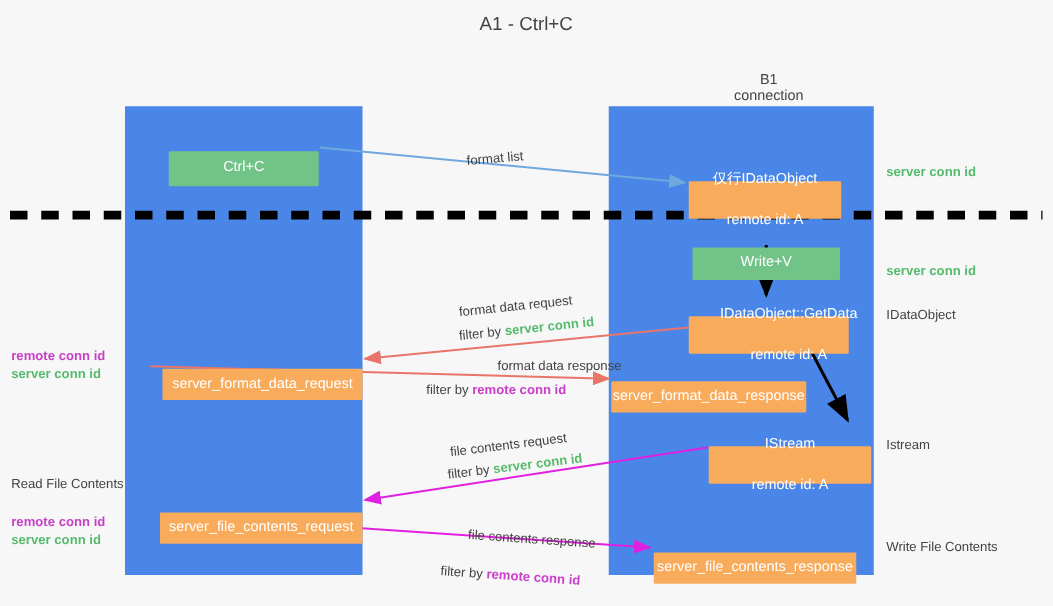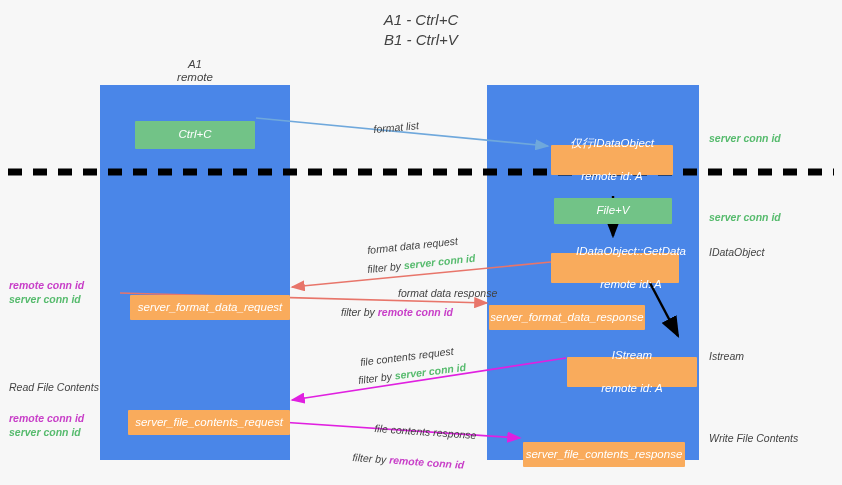--- a/index.html
+++ b/index.html
@@ -3,21 +3,21 @@
 <meta charset="utf-8">
 <style>
   html, body { margin:0; padding:0; }
   body {
     width: 842px; height: 485px;
     background: #f7f7f7;
     font-family: "Liberation Sans", sans-serif;
     overflow: hidden;
     position: relative;
   }
-  #stage { position:absolute; left:0; top:0; width:842px; height:485px;font-style:italic; }
+  #stage { position:absolute; left:0; top:0; width:842px; height:485px; }
 
   .title {
     position:absolute; left:0; top:10px; width:842px;
     text-align:center; font-size:15px; color:#434343; line-height:20px;
   }
   .title div { white-space:pre; }
 
   .lane-head {
     position:absolute; text-align:center; font-size:11.5px;
     color:#434343; line-height:13px;
@@ -53,26 +53,25 @@
 
   svg.overlay { position:absolute; left:0; top:0; width:842px; height:485px; pointer-events:none; }
 </style>
 </head>
 <body>
 
 <div id="stage">
 
   <div class="title">
     <div>A1 - Ctrl+C</div>
-    <div>B1 - Ctrl+V</div>
-  </div>
-
-  <div class="lane-head" style="left:120px; top:58px; width:150px;">
-    <div>A1</div>
-    <div>remote</div>
+  </div>
+
+  <div class="lane-head" style="left:535px; top:58px; width:160px;">
+    <div>B1</div>
+    <div>connection</div>
   </div>
 
   <div class="lane" style="left:100px; top:85px; width:190px; height:375px;"></div>
   <div class="lane" style="left:487px; top:85px; width:212px; height:375px;"></div>
 
   <svg class="overlay" viewBox="0 0 842 485">
     <defs>
       <marker id="ahBlue" markerWidth="9" markerHeight="7" refX="8" refY="3.5" orient="auto">
         <polygon points="0,0 9,3.5 0,7" fill="#6fa8dc"></polygon>
       </marker>
@@ -107,21 +106,21 @@
   <div class="node green" style="left:135px; top:104px; width:120px; height:28px;">
     <span>Ctrl+C</span>
   </div>
 
   <div class="node orange" style="left:551px; top:128px; width:122px; height:30px;">
     <span>仅行IDataObject</span>
     <span>remote id: A</span>
   </div>
 
   <div class="node green" style="left:554px; top:181px; width:118px; height:26px;">
-    <span>File+V</span>
+    <span>Write+V</span>
   </div>
 
   <div class="node orange" style="left:551px; top:236px; width:128px; height:30px;padding-left:32px;">
     <span>IDataObject::GetData</span>
     <span>remote id: A</span>
   </div>
 
   <div class="node orange" style="left:489px; top:288px; width:156px; height:25px;">
     <span>server_format_data_response</span>
   </div>

